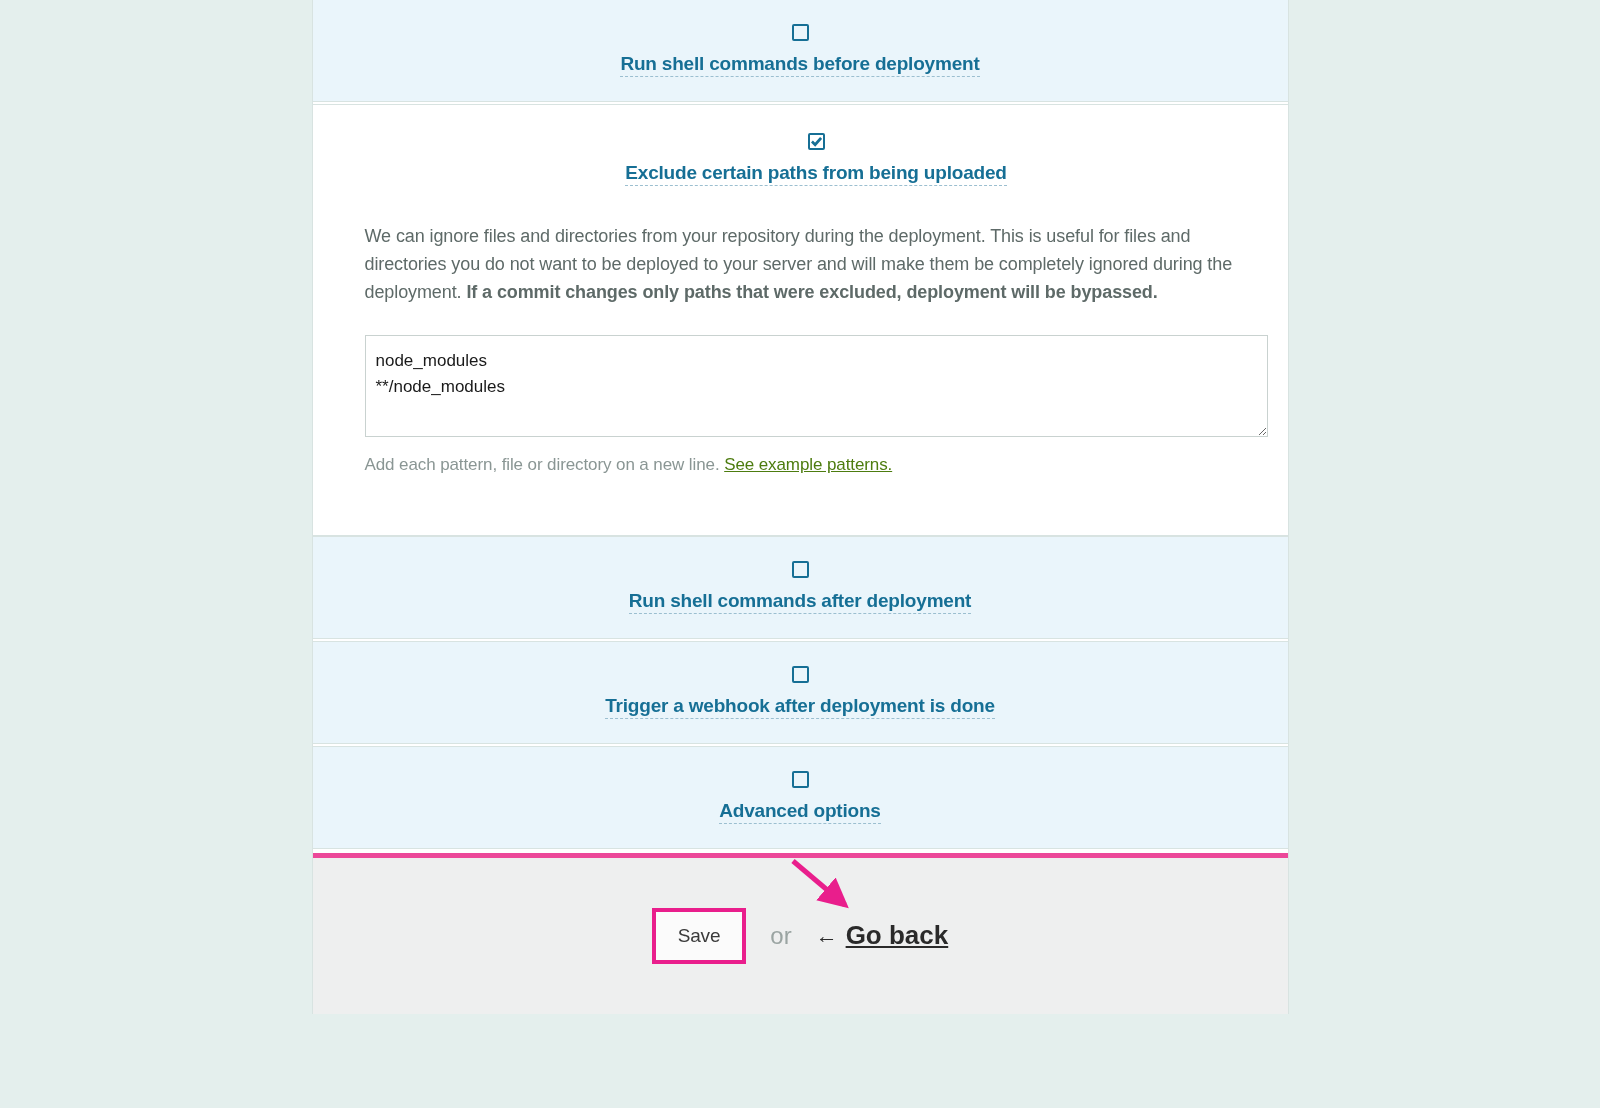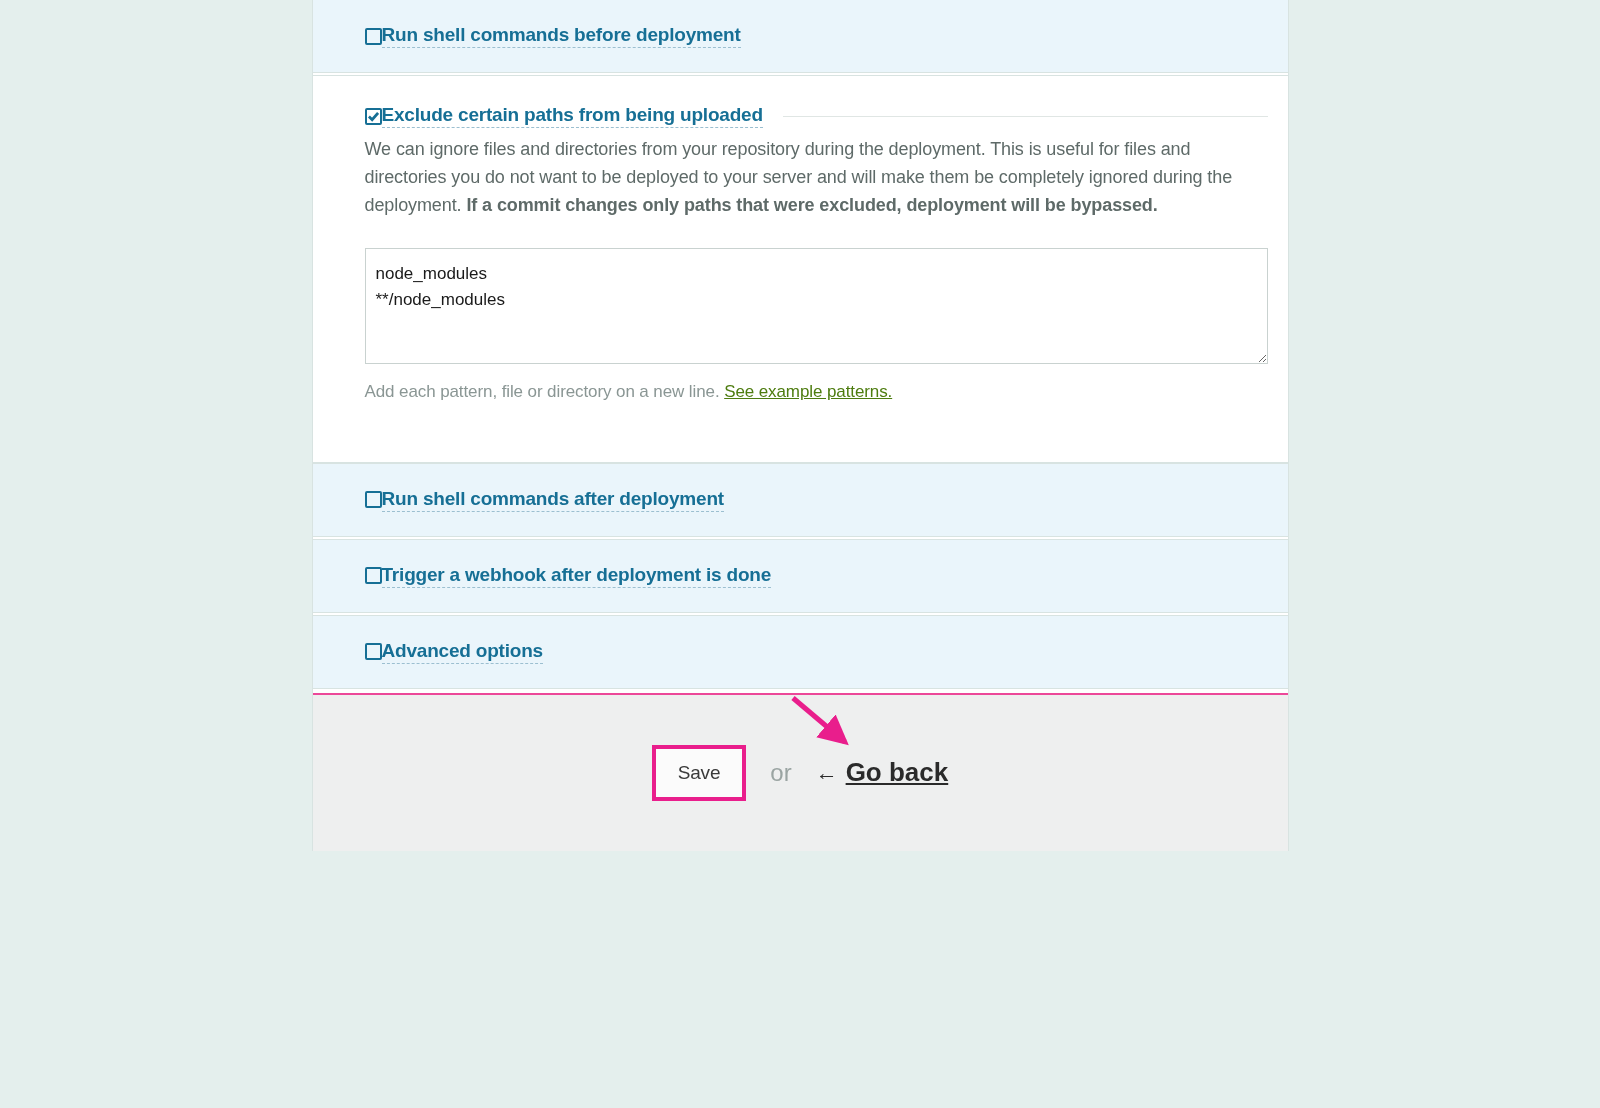--- a/index.html
+++ b/index.html
@@ -31,20 +31,22 @@
       padding: 24px 52px;
       margin-bottom: 2px;
     }
     .section.expanded {
       background: #ffffff;
       padding: 28px 20px 60px 52px;
     }
     .section-header {
       display: flex;
       align-items: center;
+      gap: 12px;
+      flex-direction: column;
     }
     .checkbox {
       width: 17px;
       height: 17px;
       border: 2px solid #166f95;
       border-radius: 2px;
       display: inline-flex;
       align-items: center;
       justify-content: center;
       flex-shrink: 0;
@@ -73,32 +75,32 @@
     .header-line {
       flex: 1;
       height: 1px;
       border-top: 1px solid #e0e6e4;
       margin-left: 20px;
     }
     .description {
       color: #5e6a68;
       font-size: 18px;
       line-height: 1.55;
-      margin-top: 8px;
+      margin-top: 24px;
       letter-spacing: -0.1px;
     }
     .description .bold {
       font-weight: 700;
     }
     .textarea-wrap {
       margin-top: 28px;
     }
     textarea {
       width: 100%;
-      height: 116px;
+      height: 102px;
       border: 1px solid #c9d2d0;
       padding: 12px 10px;
       font-size: 17px;
       font-family: -apple-system, BlinkMacSystemFont, "Helvetica Neue", Helvetica, Arial, sans-serif;
       line-height: 1.55;
       resize: both;
       color: #1a1a1a;
     }
     .helper {
       color: #8a9694;
@@ -111,21 +113,21 @@
       text-decoration: underline;
       cursor: pointer;
     }
     .footer {
       background: #eeefef;
       padding: 50px 0;
       display: flex;
       align-items: center;
       justify-content: center;
       gap: 24px;
-      border-top: 2px solid #ec4899;
+      border-top: 5px solid #ec4899;
       position: relative;
     }
     .save-btn {
       background: #fbfbfb;
       border: 4px solid #e91e8c;
       color: #3a3a3a;
       font-size: 19px;
       padding: 13px 22px;
       cursor: pointer;
       font-family: inherit;

